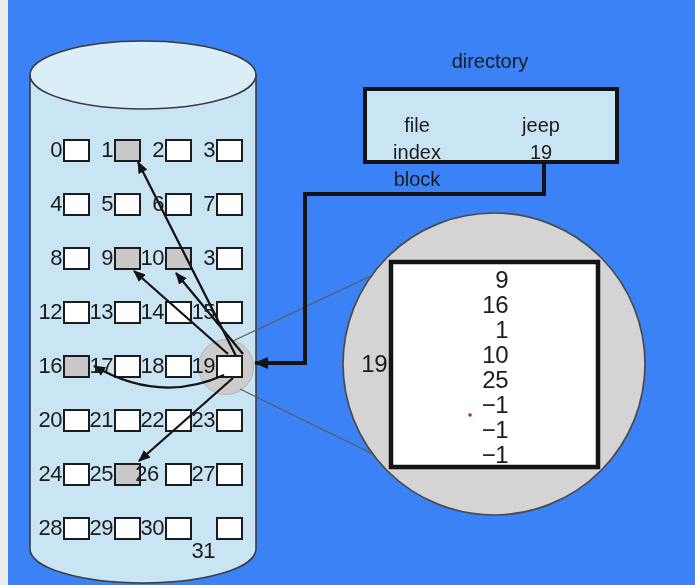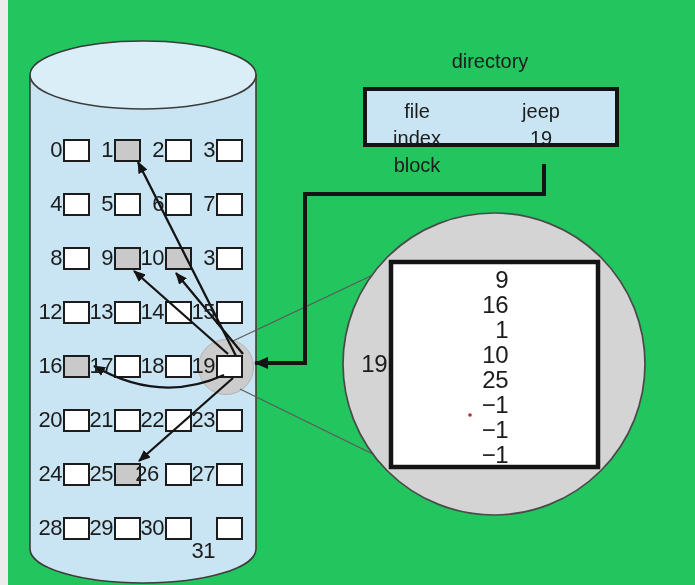--- a/index.html
+++ b/index.html
@@ -1,18 +1,18 @@
 <!DOCTYPE html>
 <html style="--cylinder-fill: #c9e5f3; --cylinder-top-fill: #daeef8; --outline: #3c3c3c; --block-fill: #ffffff; --block-shaded-fill: #c9c9c9; --block-border: #1c1c1c; --highlight-circle-fill: #cccccc; --magnifier-fill: #d4d4d4; --magnifier-stroke: #4a4a4a; --directory-fill: #c9e5f3; --arrow-color: #141414; --text-color: #1c1c1c; --pointer-dot: #b23030;"><head>
 <meta charset="utf-8">
 <style>
   html,body { margin:0; padding:0; background:#fcfcfc; }
   #stage {
     position:relative; width:695px; height:585px; overflow:hidden;
-    background:#22c55e;
+    background:#3b82f6;
     font-family:"Liberation Sans", sans-serif;
     color:var(--text-color, #1c1c1c);
   }
   #stage svg { position:absolute; left:0; top:0; }
   .edge-strip { position:absolute; left:0; top:0; width:8px; height:100%;
     background:#ececec; }
 
   
   .cyl-body { fill:var(--cylinder-fill,#c9e5f3); stroke:var(--outline,#3c3c3c); stroke-width:1.6; }
   .cyl-top  { fill:var(--cylinder-top-fill,#daeef8); stroke:var(--outline,#3c3c3c); stroke-width:1.6; }
@@ -26,25 +26,25 @@
   .arrow { fill:none; stroke:var(--arrow-color,#141414); stroke-width:2.3; }
   .ah { fill:var(--arrow-color,#141414); }
   .dot { fill:var(--pointer-dot,#b23030); }
 
   
   .t { position:absolute; white-space:nowrap; }
   .blk-label { position:absolute; width:34px; height:25px; line-height:25px;
     text-align:right; font-size:22px; letter-spacing:-0.5px; }
   .dir-title { left:395px; top:50px; width:190px; height:24px;
     text-align:center; font-size:20px; }
-  .dir-box { position:absolute; left:363px; top:87px; width:256px; height:60px;
+  .dir-box { position:absolute; left:363px; top:87px; width:256px; height:77px;
     box-sizing:border-box; border:4px solid #141414;
     background:var(--directory-fill,#c9e5f3);
     display:grid; grid-template-columns:100px 1fr; grid-template-rows:27px 27px;
-    padding-top:7px; font-size:20px; }
+    padding-top:21px; font-size:20px; }
   .dir-cell { text-align:center; line-height:27px; }
   .mag-label { left:345px; top:351px; width:42px; height:25px; line-height:25px;
     text-align:right; font-size:24px; letter-spacing:-0.5px; }
   .idx-list { position:absolute; left:400px; top:267px; width:108px; }
   .idx-entry { height:25px; line-height:25px; text-align:right;
     font-size:24px; letter-spacing:-0.5px; }
 </style>
 </head>
 <body>
 

